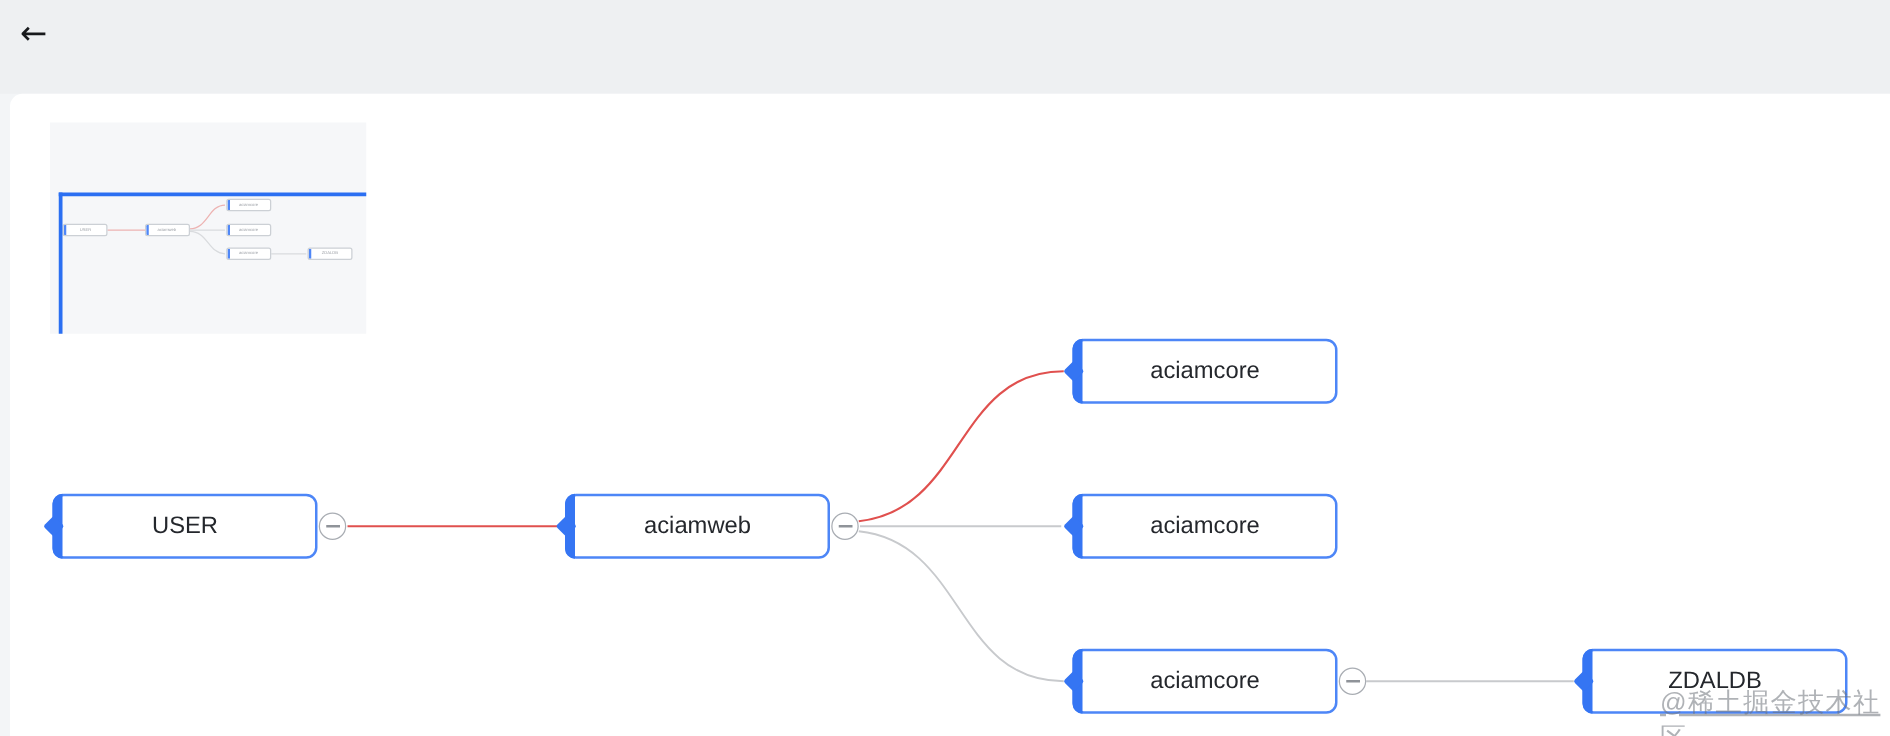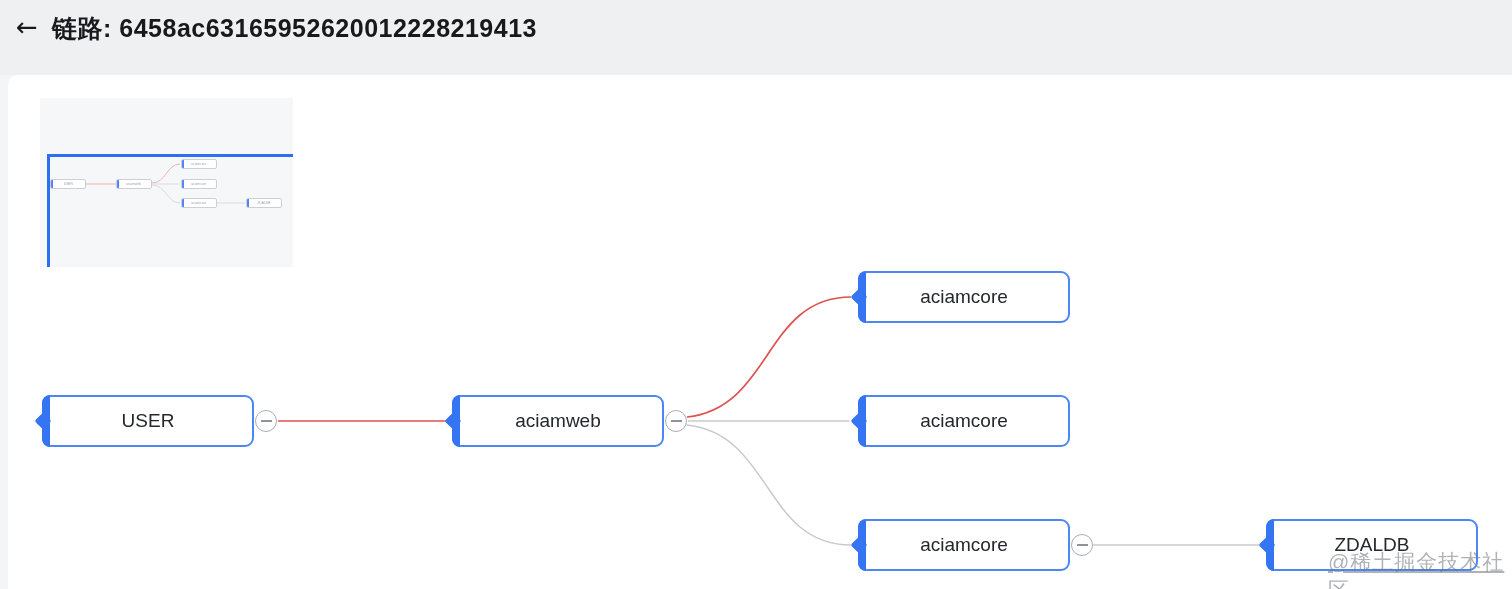--- a/index.html
+++ b/index.html
@@ -85,21 +85,20 @@
 </style>
 </head>
 <body>
 
 <div class="page">
 
   <div class="header">
     <button class="back-btn">
       <span>←</span>
     </button>
-    <div class="page-title">链路: 6458ac63165952620012228219413</div>
   </div>
 
   <div class="canvas"></div>
 
   <div class="minimap">
     <svg class="minimap-links" width="253" height="169">
       <path d="M46,86 L76,86" fill="none" stroke-width="1" stroke="#edb3b2"></path>
       <path d="M112,85 C126,85 127,66 140,66" fill="none" stroke-width="1" stroke="#edb3b2"></path>
       <path d="M112,86 L140,86" fill="none" stroke-width="1" stroke="#d9dbde"></path>
       <path d="M112,87 C126,87 127,105 140,105" fill="none" stroke-width="1" stroke="#d9dbde"></path>

